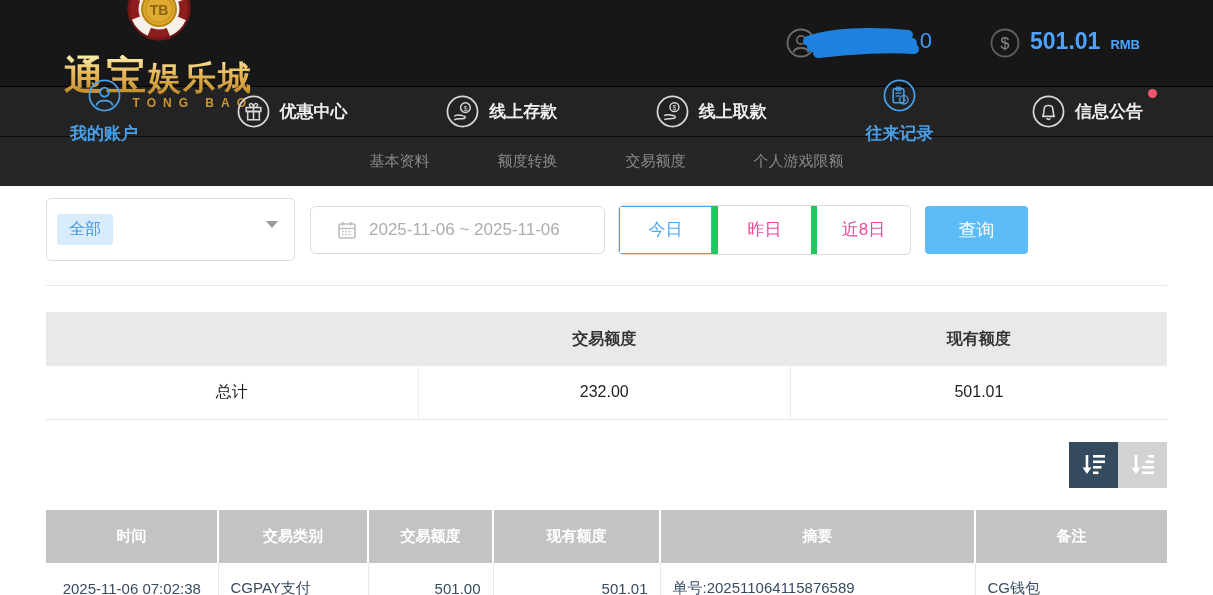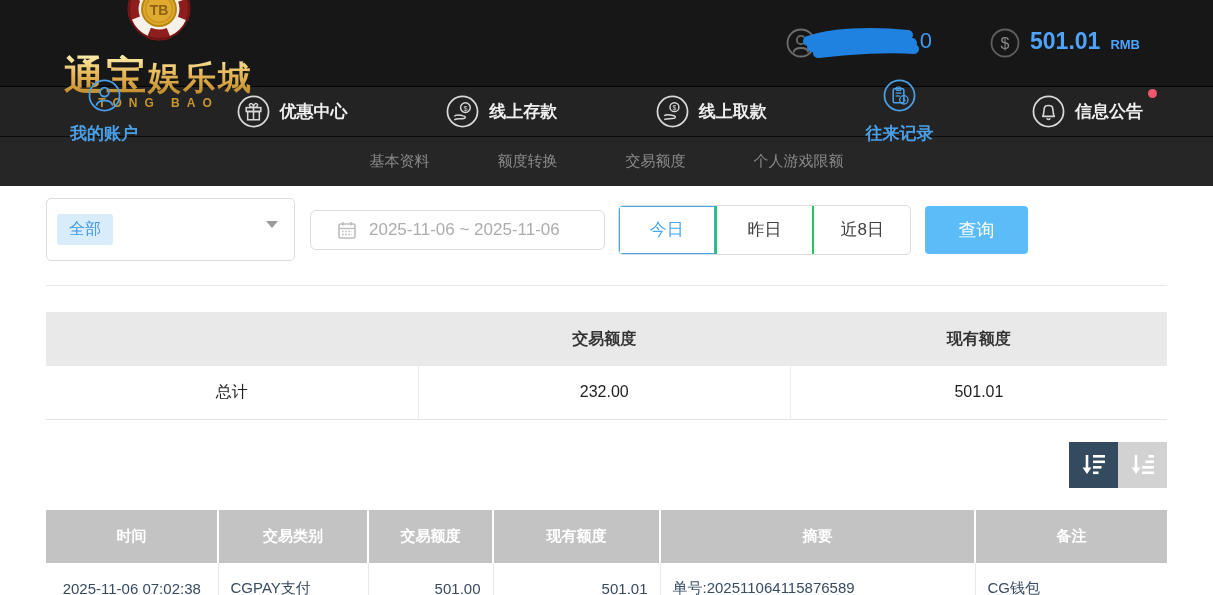--- a/index.html
+++ b/index.html
@@ -10,21 +10,21 @@
   .topbar { height:86px; background:#171717; display:flex; align-items:center;
     padding:0 73px 0 64px; }
   .logo { display:flex; align-items:center; gap:14px;flex-direction:column; }
   .chip { width:64px; height:64px; flex:0 0 auto; }
   .brand-text { line-height:1; }
   .brand-cn { font-size:40px; font-weight:bold;
     background:linear-gradient(180deg,#fdf0b0 0%,#e8b95a 45%,#c08a28 100%);
     -webkit-background-clip:text; background-clip:text; color:transparent;
     letter-spacing:2px; }
   .brand-cn .small { font-size:33px; }
-  .brand-en { text-align:center; font-size:12px; font-weight:bold; color:#c9952e;
+  .brand-en { text-align:right; font-size:12px; font-weight:bold; color:#c9952e;
     letter-spacing:7px; margin-top:2px; }
   .top-right { margin-left:auto; display:flex; align-items:center; gap:58px; }
   .userblock { position:relative; display:flex; align-items:center; height:40px; width:146px; }
   .round-ic { width:30px; height:30px; flex:0 0 auto; }
   .scribble-svg { position:absolute; left:14px; top:2px; pointer-events:none; }
   .user-suffix { position:absolute; right:0; top:5px; color:#3d9bf5; font-size:22px; }
   .wallet { display:flex; align-items:baseline; gap:10px; }
   .wallet .round-ic { align-self:center; }
   .balance { color:#4da3ff; font-size:23px; font-weight:bold; }
   .currency { color:#4da3ff; font-size:13px; font-weight:bold; }
@@ -51,28 +51,28 @@
   .content { padding:0 46px; }
   .filter-row { margin-top:12px; display:flex; align-items:center; }
   .select-box { width:249px; height:63px; border:1px solid #dcdcdc; border-radius:5px;
     position:relative; display:flex; align-items:center; padding:0 18px 0 10px;
     background:#fff; cursor:pointer; }
   .sel-tag { background:#d9ecfb; color:#3f97e8; font-size:16px; padding:5px 12px;
     border-radius:3px; }
   .caret-down { position:absolute; right:16px; top:22px; width:0; height:0;
     border-left:6px solid transparent; border-right:6px solid transparent;
     border-top:7px solid #9a9a9a; }
-  .date-box { width:295px; height:40px; border:1px solid #dcdcdc; border-radius:6px;
+  .date-box { width:295px; height:48px; border:1px solid #dcdcdc; border-radius:6px;
     margin-left:15px; display:flex; align-items:center; gap:12px; padding:0 14px 0 26px;
     color:#adadad; font-size:17px; background:#fff; cursor:pointer; }
   .cal-ic { width:20px; height:20px; }
   .tab-group { margin-left:13px; display:flex; width:293px; height:50px;
     border:1px solid #dcdcdc; border-radius:5px; overflow:hidden; background:#fff; }
   .tab { flex:1; display:flex; align-items:center; justify-content:center;
-    font-size:17px; color:#404040; cursor:pointer; border-left:2px solid #22c55e; }
+    font-size:17px; color:#ec4899; cursor:pointer; border-left:6px solid #22c55e; }
   .tab:first-child { border-left:none; }
   .tab.active { color:#49a7f0; box-shadow:inset 0 0 0 1px #49a7f0; border-left:none;text-align:right; }
   .search-btn { margin-left:14px; width:103px; height:48px; background:#5cbcf8;
     border:none; border-radius:4px; color:#fff; font-size:18px; cursor:pointer;
     font-family:inherit; }
 
   .hr-line { margin-top:24px; border-top:1px solid #e8e8e8; }
 
   
   .summary { margin-top:26px; width:100%; border-collapse:collapse; table-layout:fixed; }

